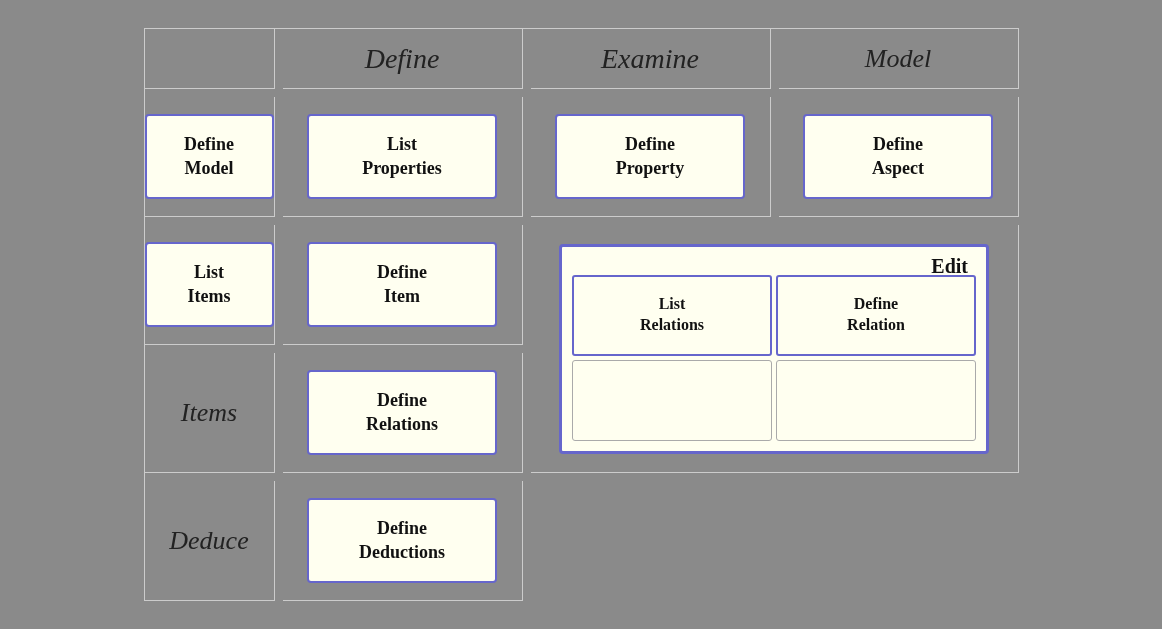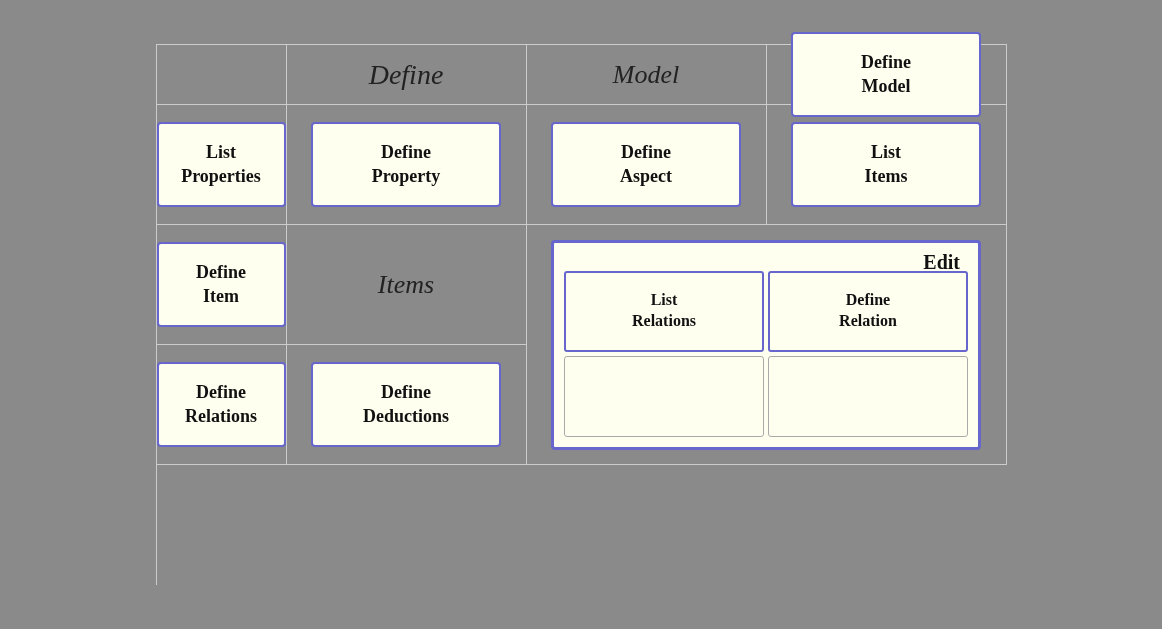--- a/index.html
+++ b/index.html
@@ -11,21 +11,21 @@
       display: flex;
       align-items: center;
       justify-content: center;
       font-family: 'Times New Roman', Times, serif;
     }
 
     .grid-container {
       display: grid;
       grid-template-columns: 130px 240px 240px 240px;
       grid-template-rows: 60px 120px 120px 120px 120px;
-      gap: 0;
+      gap: 8px;
       border-left: 1px solid #ccc;
       border-top: 1px solid #ccc;
     }
 
     .cell {
       border-right: 1px solid #ccc;
       border-bottom: 1px solid #ccc;
       display: flex;
       align-items: center;
       justify-content: center;
@@ -132,20 +132,23 @@
     }
   </style>
 </head>
 <body>
 
 <div class="grid-container">
 
   <div class="cell header-cell empty-cell"></div>
   <div class="cell header-cell">
     <span class="col-label">Define</span>
+  </div>
+  <div class="cell header-cell">
+    <span class="col-label">Examine</span>
   </div>
 
   <div class="cell header-cell">
     <span class="row-label">Model</span>
   </div>
   <div class="cell">
     <div class="card">
       <span style="white-space:pre-line;">Define
 Model</span>
     </div>
@@ -203,20 +206,23 @@
         <div class="inner-card highlighted">
           <span style="white-space:pre-line;">Define
 Relation</span>
         </div>
         <div class="inner-card"></div>
         <div class="inner-card"></div>
       </div>
     </div>
   </div>
 
+  <div class="cell header-cell">
+    <span class="row-label">Deduce</span>
+  </div>
   <div class="cell">
     <div class="card">
       <span style="white-space:pre-line;">Define
 Deductions</span>
     </div>
   </div>
 
 </div>
 
 </body></html>

